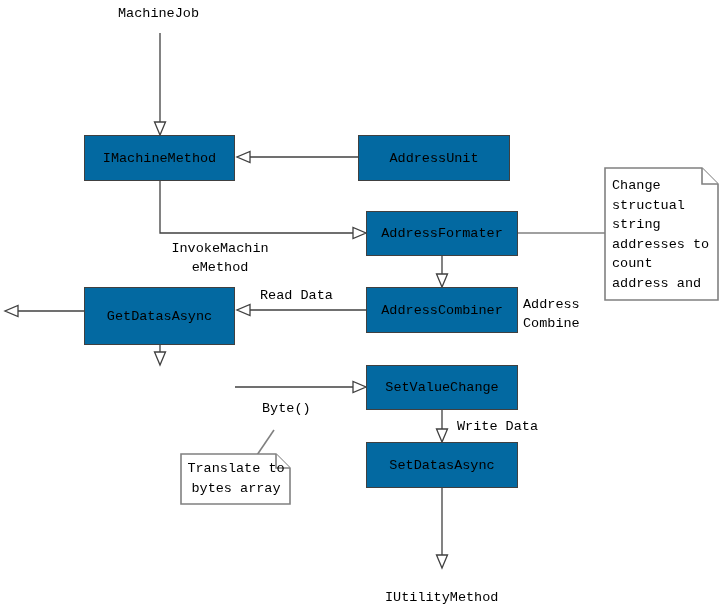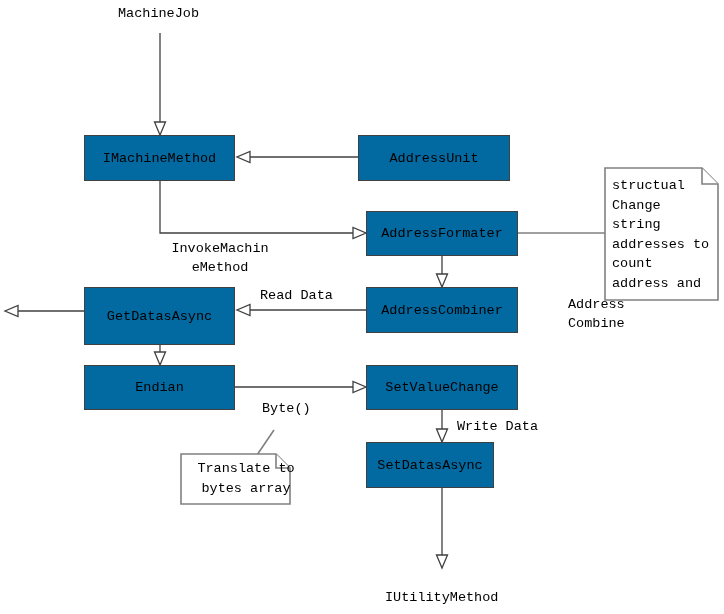--- a/index.html
+++ b/index.html
@@ -41,32 +41,32 @@
   .centered { text-align: center; }
 
   
   #n-imachine   { left: 84px;  top: 135px; width: 151px; height: 46px; }
   #n-addrunit   { left: 358px; top: 135px; width: 152px; height: 46px; }
   #n-addrfmt    { left: 366px; top: 211px; width: 152px; height: 45px; }
   #n-addrcomb   { left: 366px; top: 287px; width: 152px; height: 46px; }
   #n-getdatas   { left: 84px;  top: 287px; width: 151px; height: 58px; }
   #n-endian     { left: 84px;  top: 365px; width: 151px; height: 45px; }
   #n-setvalue   { left: 366px; top: 365px; width: 152px; height: 45px; }
-  #n-setdatas   { left: 366px; top: 442px; width: 128px; height: 46px; }
+  #n-setdatas   { left: 366px; top: 442px; width: 152px; height: 46px; }
 
   #lbl-machinejob { left: 118px; top: 4px; }
   #lbl-invoke     { left: 158px; top: 239px; width: 124px; }
   #lbl-readdata   { left: 260px; top: 286px; text-align: right; }
-  #lbl-addrcombine{ left: 568px; top: 295px; }
+  #lbl-addrcombine{ left: 523px; top: 295px; }
   #lbl-byte       { left: 262px; top: 399px; }
   #lbl-writedata  { left: 457px; top: 417px; }
   #lbl-iutility   { left: 385px; top: 588px; }
 
   #note-change-text    { left: 612px; top: 176px; }
-  #note-translate-text { left: 194px; top: 459px; width: 104px; }
+  #note-translate-text { left: 184px; top: 459px; width: 104px; }
 </style>
 </head>
 <body>
 
 <div id="canvas">
 
   <svg id="edges" viewBox="0 0 724 614" xmlns="http://www.w3.org/2000/svg">
     <g stroke="#404040" stroke-width="1.3" fill="none">
 
       <g>
@@ -132,42 +132,41 @@
         <polyline points="276,454 276,468 290,468" fill="#ffffff"></polyline>
       </g>
     </g>
   </svg>
 
   <div class="node" id="n-imachine">IMachineMethod</div>
   <div class="node" id="n-addrunit">AddressUnit</div>
   <div class="node" id="n-addrfmt">AddressFormater</div>
   <div class="node" id="n-addrcomb">AddressCombiner</div>
   <div class="node" id="n-getdatas">GetDatasAsync</div>
-  <div class="node" id="n-endian">Endian</div>
   <div class="node" id="n-setvalue">SetValueChange</div>
   <div class="node" id="n-setdatas">SetDatasAsync</div>
 
   <div class="free-label" id="lbl-machinejob">MachineJob</div>
   <div class="free-label" id="lbl-iutility">IUtilityMethod</div>
 
   <div class="free-label centered" id="lbl-invoke">
     <div>InvokeMachin</div>
     <div>eMethod</div>
   </div>
   <div class="free-label" id="lbl-readdata">Read Data</div>
   <div class="free-label" id="lbl-addrcombine">
     <div>Address</div>
     <div>Combine</div>
   </div>
   <div class="free-label" id="lbl-byte">Byte()</div>
   <div class="free-label" id="lbl-writedata">Write Data</div>
 
   <div class="note-text" id="note-change-text">
+    <div>Change</div>
     <div>structual</div>
-    <div>Change</div>
     <div>string</div>
     <div>addresses to</div>
     <div>count</div>
     <div>address and</div>
   </div>
   <div class="note-text centered" id="note-translate-text">
     <div>Translate to</div>
     <div>bytes array</div>
   </div>
 

